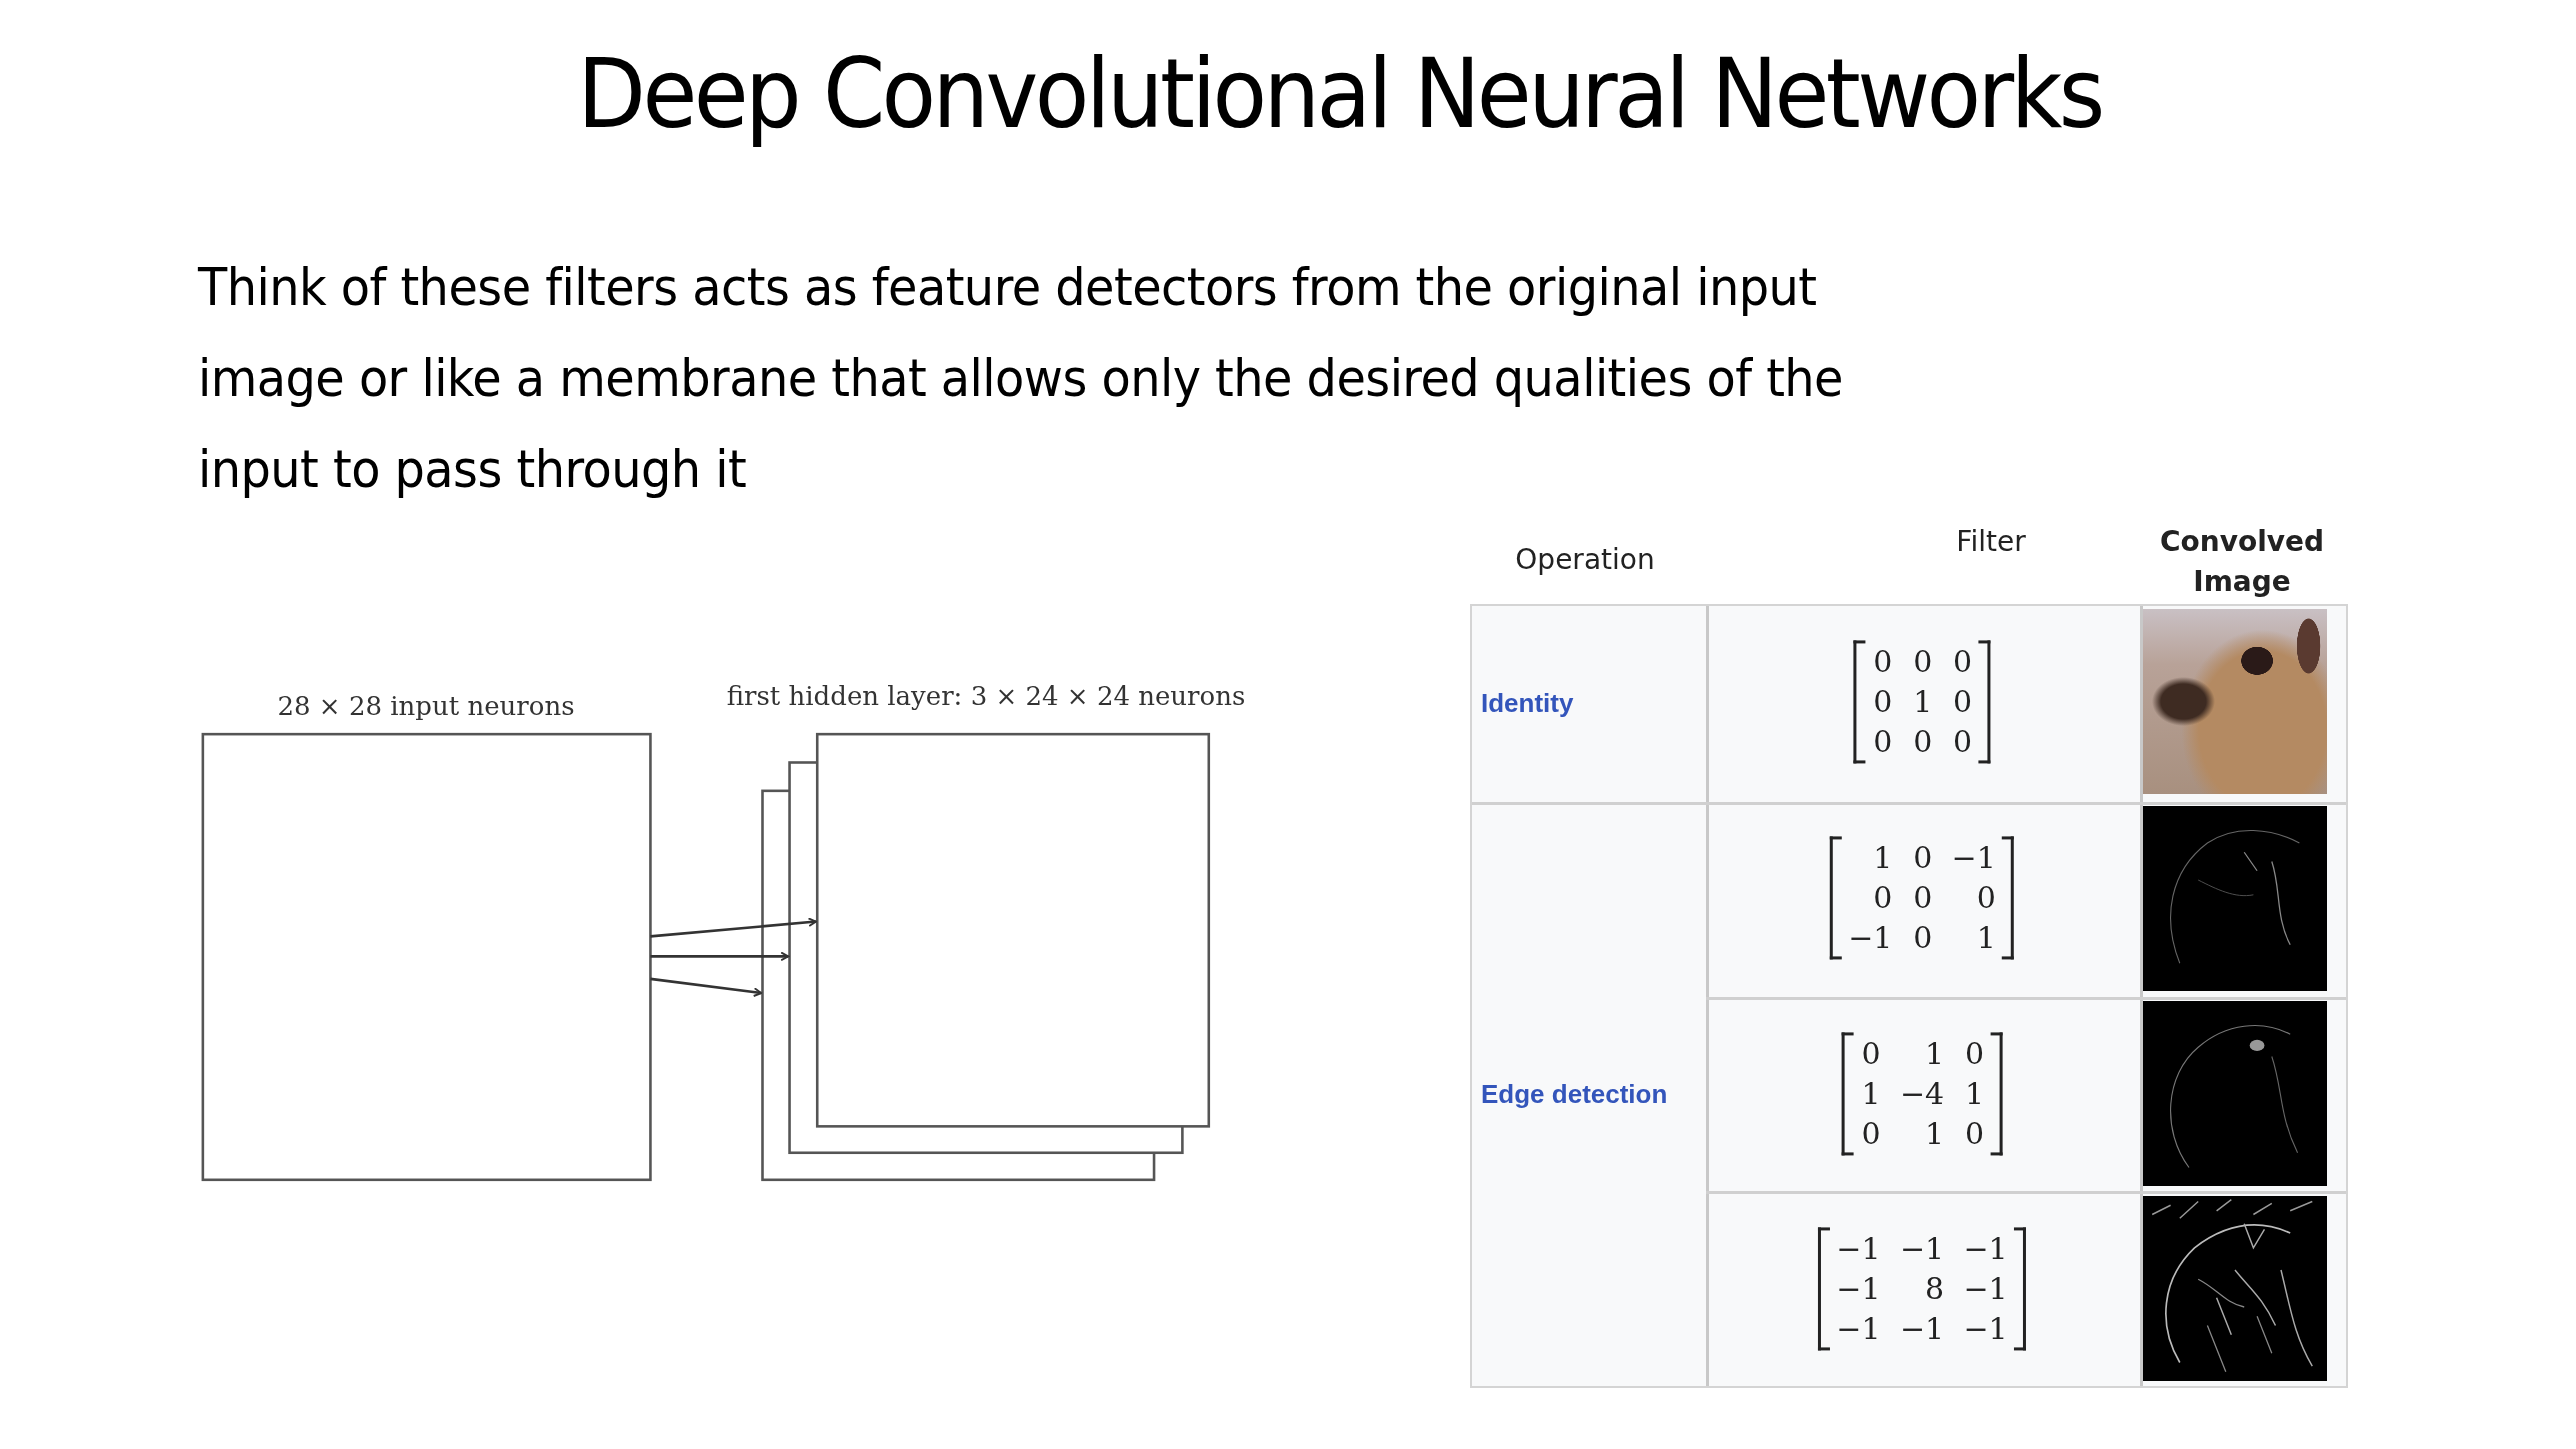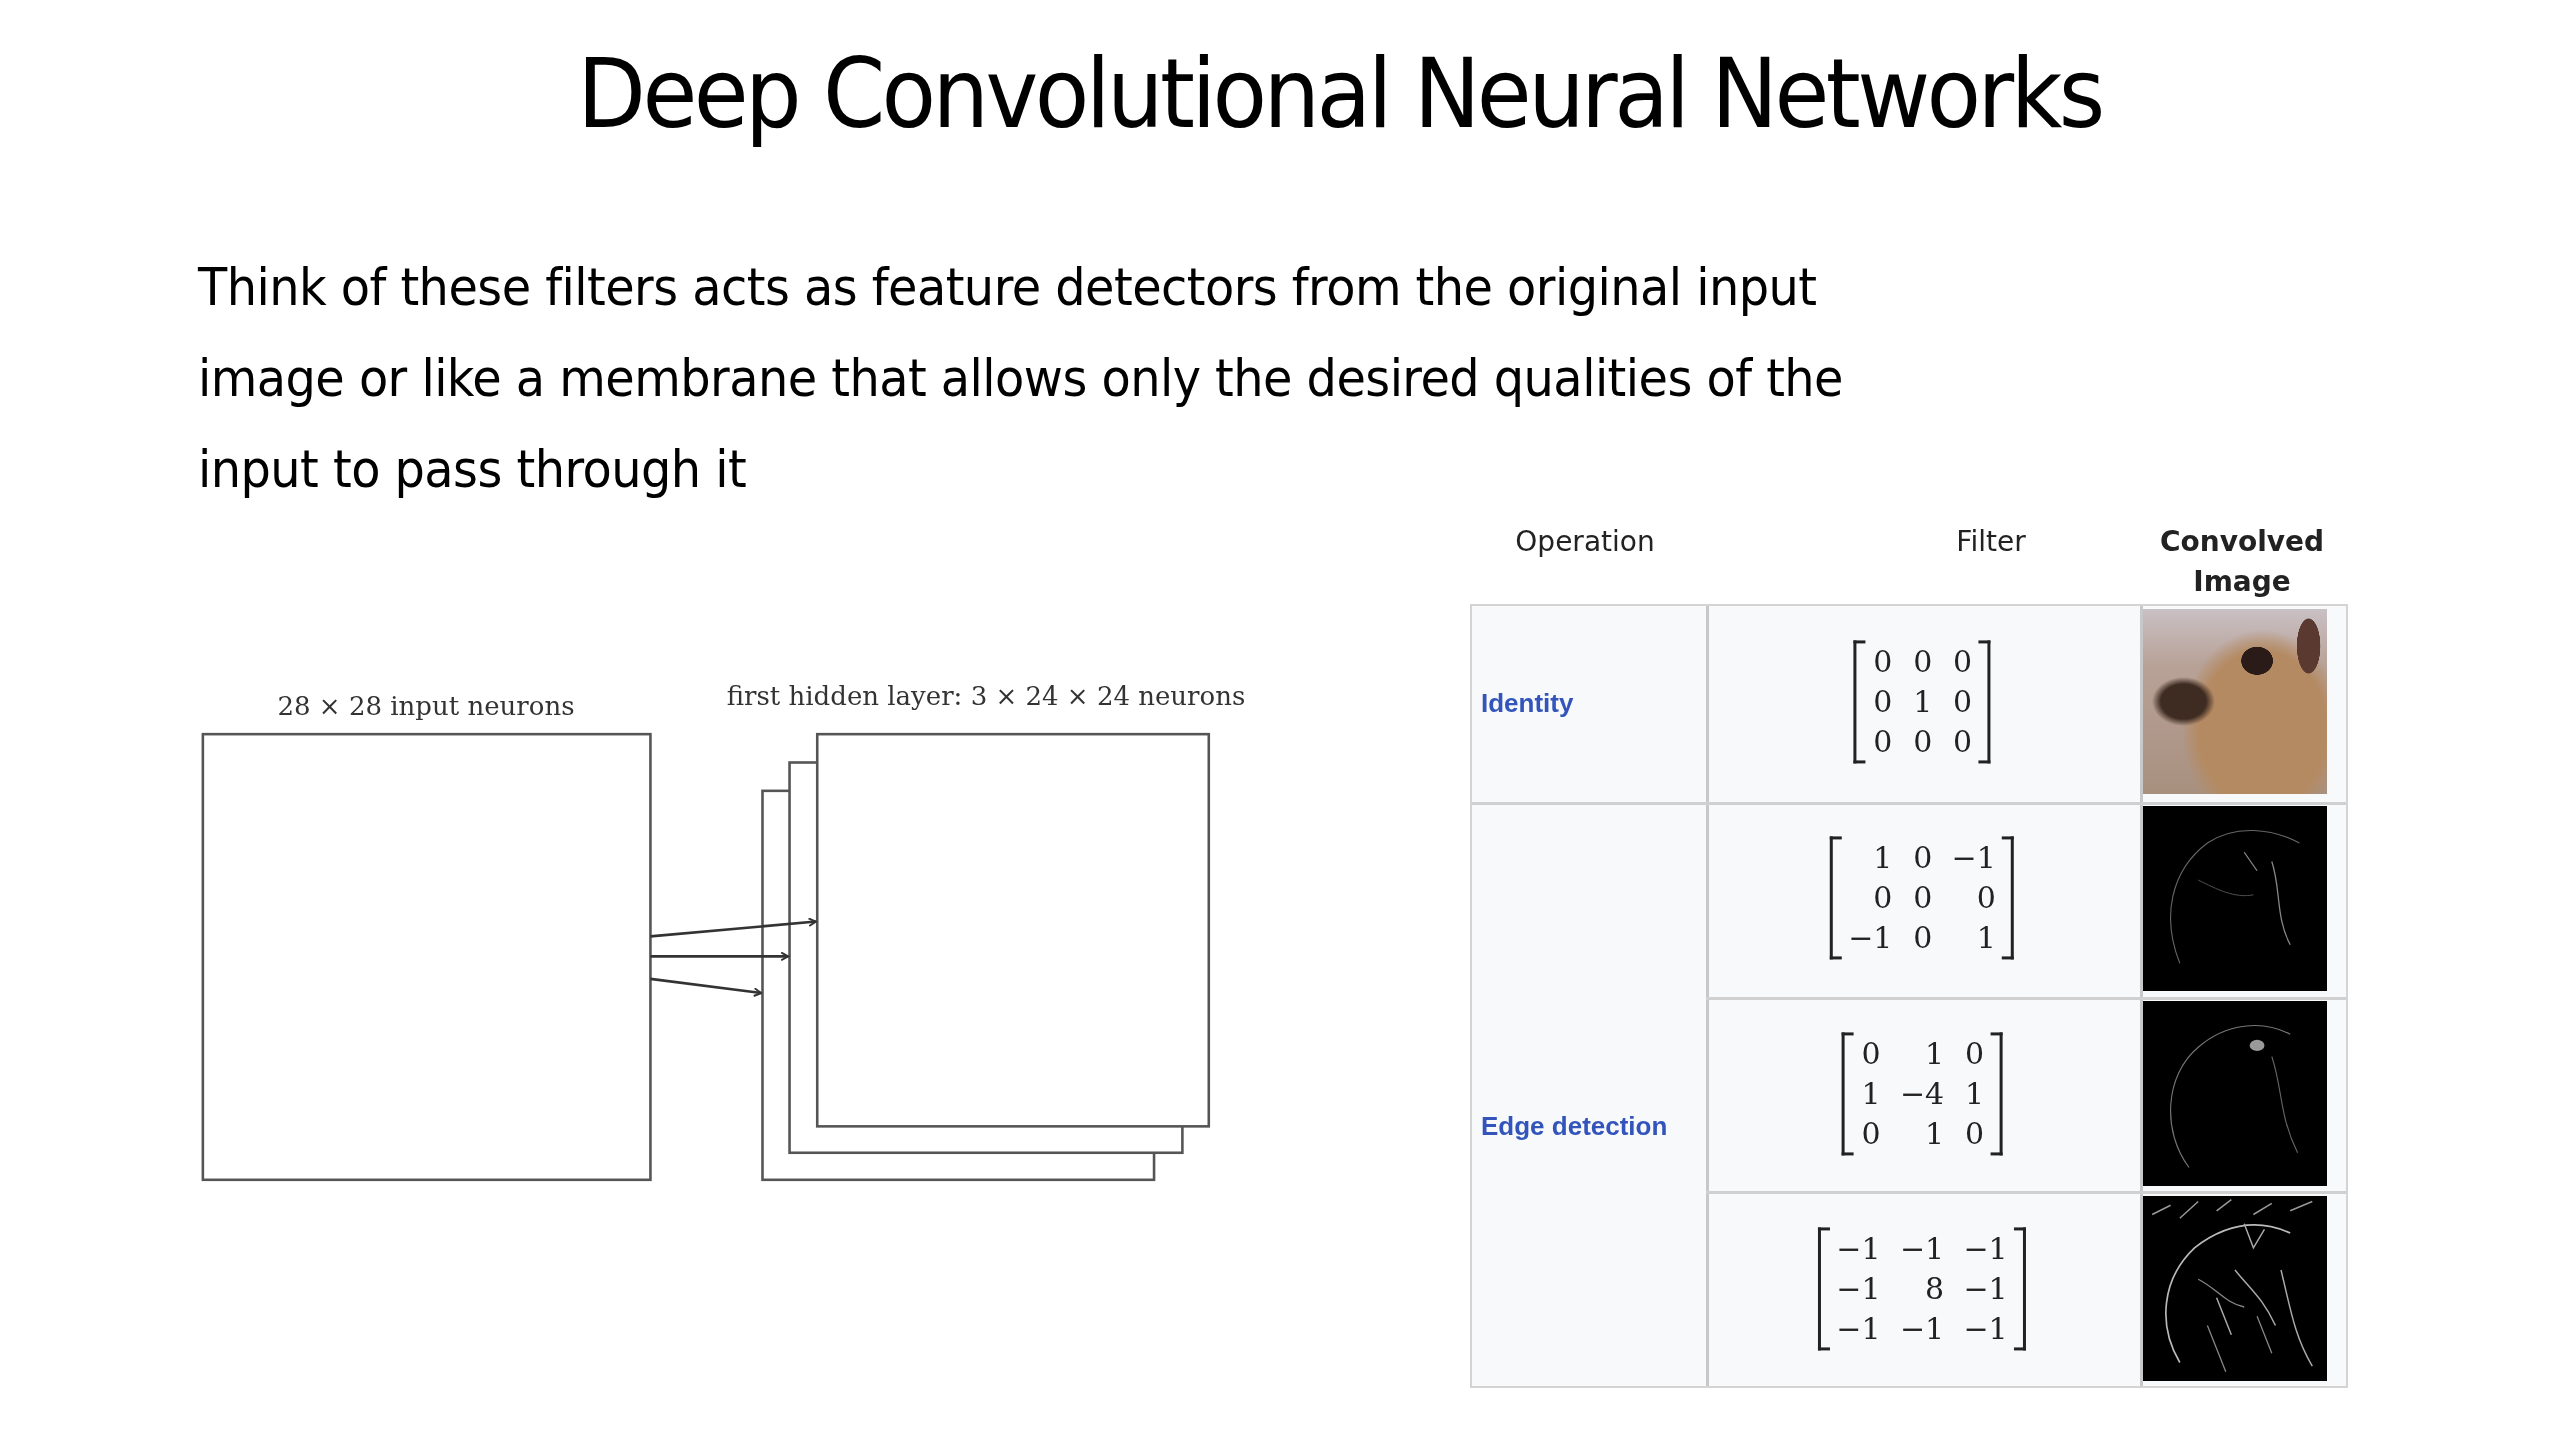--- a/index.html
+++ b/index.html
@@ -53,37 +53,37 @@
   </defs>
   <rect x="315" y="1140" width="695" height="692" fill="#fff" stroke="#555" stroke-width="4"></rect>
   <rect x="1184" y="1228" width="608" height="604" fill="#fff" stroke="#555" stroke-width="4"></rect>
   <rect x="1226" y="1184" width="610" height="606" fill="#fff" stroke="#555" stroke-width="4"></rect>
   <rect x="1269" y="1140" width="608" height="609" fill="#fff" stroke="#555" stroke-width="4"></rect>
   <line x1="1010" y1="1454" x2="1267" y2="1431" stroke="#333" stroke-width="4" marker-end="url(#arrowhead)"></line>
   <line x1="1010" y1="1485" x2="1224" y2="1485" stroke="#333" stroke-width="4" marker-end="url(#arrowhead)"></line>
   <line x1="1010" y1="1520" x2="1182" y2="1542" stroke="#333" stroke-width="4" marker-end="url(#arrowhead)"></line>
 </svg>
 
-<div class="abs th" style="left:1585px; top:522px;">Operation</div>
+<div class="abs th" style="left:1585px; top:540px;">Operation</div>
 <div class="abs th" style="left:1991px; top:522px;">Filter</div>
 <div class="abs th" style="left:2242px; top:522px;font-weight:bold;">
   <div>Convolved</div>
   <div>Image</div>
 </div>
 
 <div id="table" class="abs">
   <div class="vline" style="left:234px;"></div>
   <div class="vline" style="left:668px;"></div>
   <div class="hline" style="left:0; right:0; top:196px;"></div>
   <div class="hline" style="left:234px; right:0; top:391px;"></div>
   <div class="hline" style="left:234px; right:0; top:585px;"></div>
 </div>
 
 <div class="abs op-label" style="left:1481px; top:688px;">Identity</div>
-<div class="abs op-label" style="left:1481px; top:1079px;margin-top:32px;">Edge detection</div>
+<div class="abs op-label" style="left:1481px; top:1079px;">Edge detection</div>
 
 <div class="matrix" style="left:1922px; top:702px;">
   <div class="bracket l"></div>
   <div class="mgrid">
     <span>0</span>
       <span>0</span>
       <span>0</span>
     <span>0</span>
       <span>1</span>
       <span>0</span>

